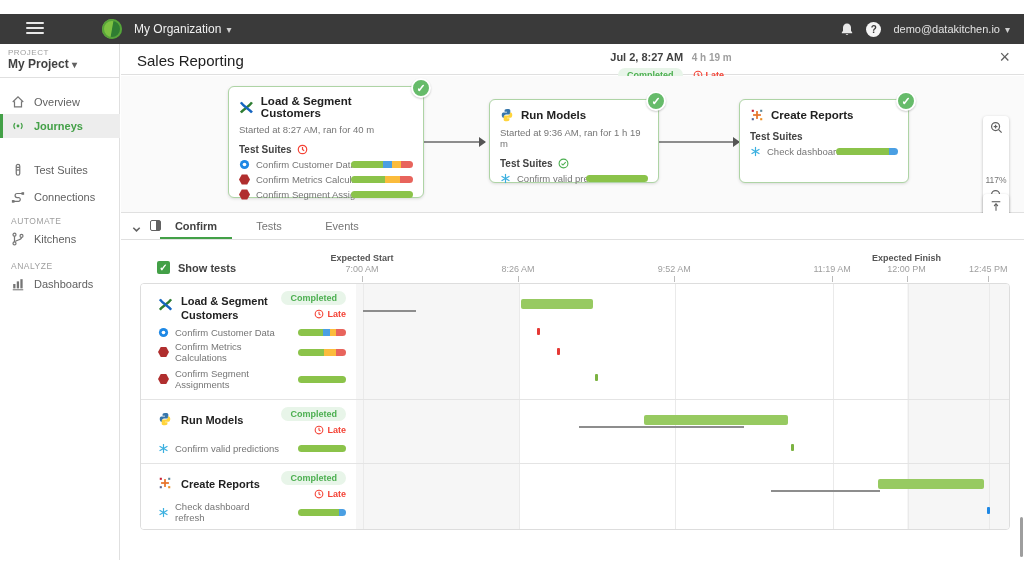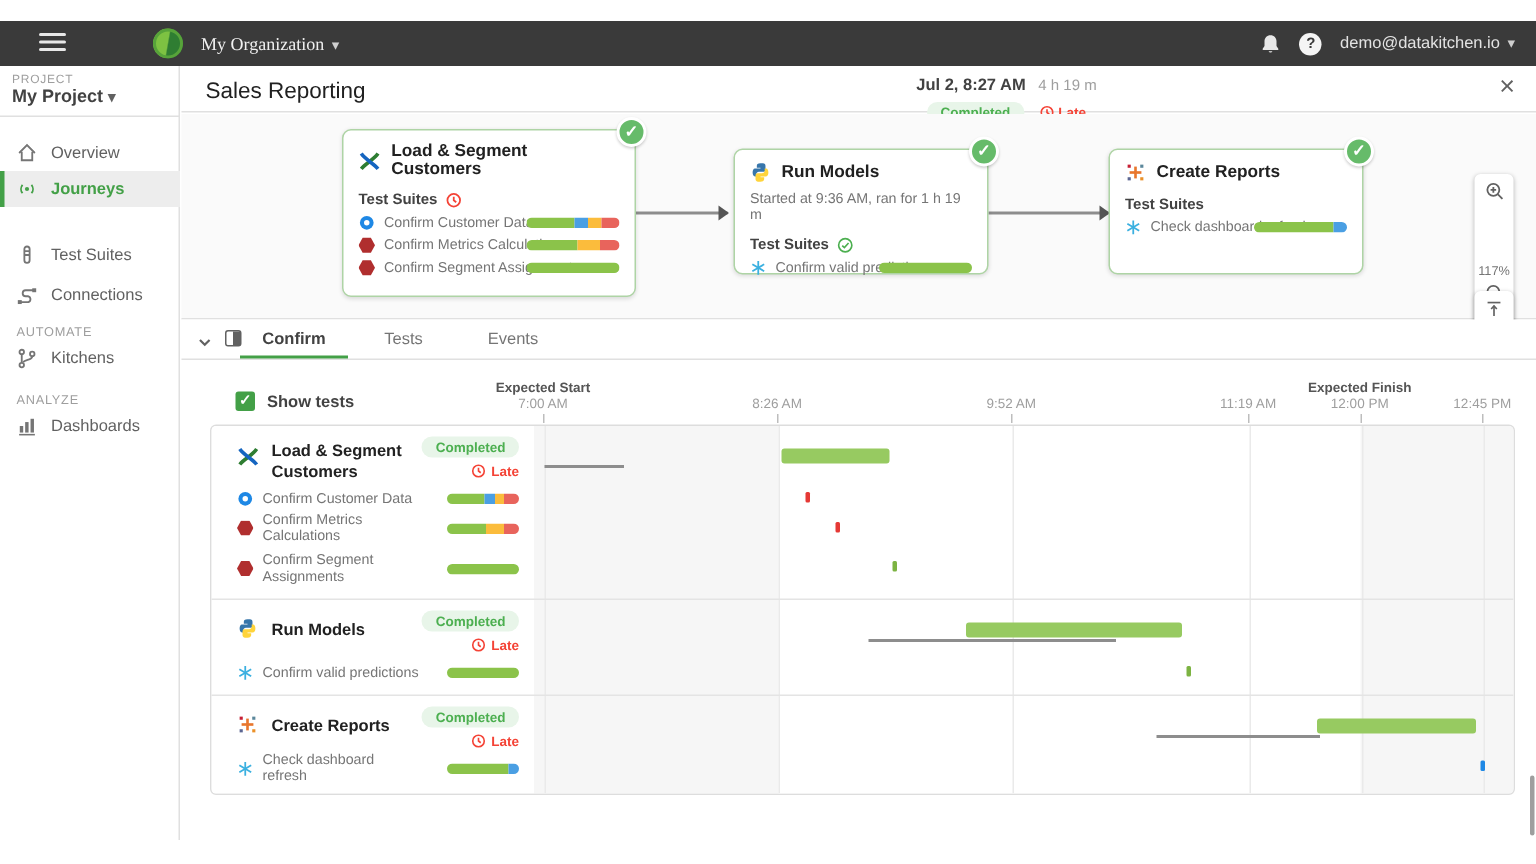--- a/index.html
+++ b/index.html
@@ -5,21 +5,21 @@
   * { box-sizing: border-box; margin: 0; padding: 0; }
   body { font-family: "Liberation Sans", sans-serif; background:#fff; }
   #app { position:relative; width:1024px; height:576px; overflow:hidden; background:#fff; }
 
   
   .topbar { position:absolute; left:0; top:14px; width:1024px; height:30px; background:#3a3a3a; display:flex; align-items:center; }
   .hamburger { position:absolute; left:26px; top:8px; width:18px; height:13px; cursor:pointer; }
   .hamburger div { height:2px; background:#e8e8e8; margin-bottom:3px; border-radius:1px; }
   .logo { position:absolute; left:102px; top:5px; width:20px; height:20px; border-radius:50%;
           background:linear-gradient(100deg,#7dc242 48%, #2f7d32 52%); box-shadow:inset 0 0 0 2px #57a33a; }
-  .org { position:absolute; left:134px; top:8px; color:#f0f0f0; font-size:12px; cursor:pointer;font-family:Liberation Serif, serif; }
+  .org { position:absolute; left:134px; top:8px; color:#f0f0f0; font-size:12px; cursor:pointer; }
   .org .caret, .usermenu .caret { color:#cfcfcf; font-size:10px; margin-left:5px; }
   .topbar-right { position:absolute; right:14px; top:0; height:30px; display:flex; align-items:center; gap:12px; }
   .bell-icon svg, .help-icon { display:block; }
   .help-icon { width:15px; height:15px; background:#f5f5f5; color:#3a3a3a; border-radius:50%;
                font-size:10px; font-weight:bold; text-align:center; line-height:15px; cursor:pointer; }
   .usermenu { color:#e3e3e3; font-size:11px; cursor:pointer; }
 
   
   .sidebar { position:absolute; left:0; top:44px; width:120px; height:516px; background:#fff; border-right:1px solid #e0e0e0; }
   .proj-label { position:absolute; left:8px; top:4px; font-size:8px; letter-spacing:.5px; color:#9e9e9e; }
@@ -30,21 +30,21 @@
               padding-left:11px; font-size:11px; color:#616161; cursor:pointer; }
   .nav-item svg { flex:0 0 auto; }
   .nav-item.active { background:#ededed; color:#43a047; border-left:3px solid #43a047; padding-left:8px; font-weight:bold; }
   .nav-section { position:absolute; left:11px; font-size:8.5px; letter-spacing:.5px; color:#9e9e9e; }
 
   
   .main-header { position:absolute; left:121px; top:44px; width:903px; height:31px; background:#fff; border-bottom:1px solid #e0e0e0; }
   .page-title { position:absolute; left:16px; top:8px; font-size:15px; color:#212121; }
   .run-meta { position:absolute; left:430px; top:3px; width:240px; text-align:center; }
   .run-time { font-size:11px; font-weight:bold; color:#424242; }
-  .run-dur { font-size:10px; color:#9e9e9e; margin-left:4px; }
+  .run-dur { font-size:10px; color:#9e9e9e; margin-left:4px;font-weight:bold; }
   .run-badges { margin-top:3px; display:flex; justify-content:center; align-items:center; gap:10px; }
   .pill { background:#e8f5e9; color:#4caf50; font-size:9px; font-weight:bold; padding:2px 9px; border-radius:9px; display:inline-block; }
   .late { color:#f44336; font-size:9px; font-weight:bold; display:inline-flex; align-items:center; gap:3px; }
   .close-btn { position:absolute; right:14px; top:4px; font-size:18px; color:#616161; cursor:pointer; line-height:18px; }
 
   
   .canvas { position:absolute; left:121px; top:76px; width:903px; height:137px; background:#fafafa; border-bottom:1px solid #e0e0e0; }
   .node { position:absolute; background:#fff; border:1px solid #aed4a5; border-radius:6px; box-shadow:0 1px 3px rgba(0,0,0,.13); cursor:pointer; }
   .node-badge { position:absolute; right:-8px; top:-9px; width:20px; height:20px; background:#66bb6a; border:2px solid #fff;
                 border-radius:50%; color:#fff; font-size:11px; font-weight:bold; text-align:center; line-height:16px; box-shadow:0 1px 2px rgba(0,0,0,.2); }
@@ -221,20 +221,21 @@
 
     <div class="node" style="left:107px; top:10px; width:196px; height:112px;">
       <div class="node-badge">✓</div>
       <div class="node-title">
         <svg width="15" height="15" viewBox="0 0 16 16" fill="none" stroke-width="2.6">
             <path d="M2 13.5C5 9.5 11 7 14 2.5" stroke="#2e7d32"></path>
             <path d="M2 2.5C5 7 11 9.5 14 13.5" stroke="#1565c0"></path>
           </svg>
         <span>Load &amp; Segment Customers</span>
       </div>
+      <div class="node-started">Started at 8:27 AM, ran for 40 m</div>
       <div class="node-suites">
         <span>Test Suites</span>
         <svg width="11" height="11" viewBox="0 0 12 12" fill="none" stroke="#f44336" stroke-width="1.3">
             <circle cx="6" cy="6" r="4.6"></circle>
             <path d="M6 3.4V6l1.8 1.4"></path>
           </svg>
       </div>
       <div class="node-test">
         <svg width="11" height="11" viewBox="0 0 12 12">
             <circle cx="6" cy="6" r="5" fill="#1e88e5"></circle>

